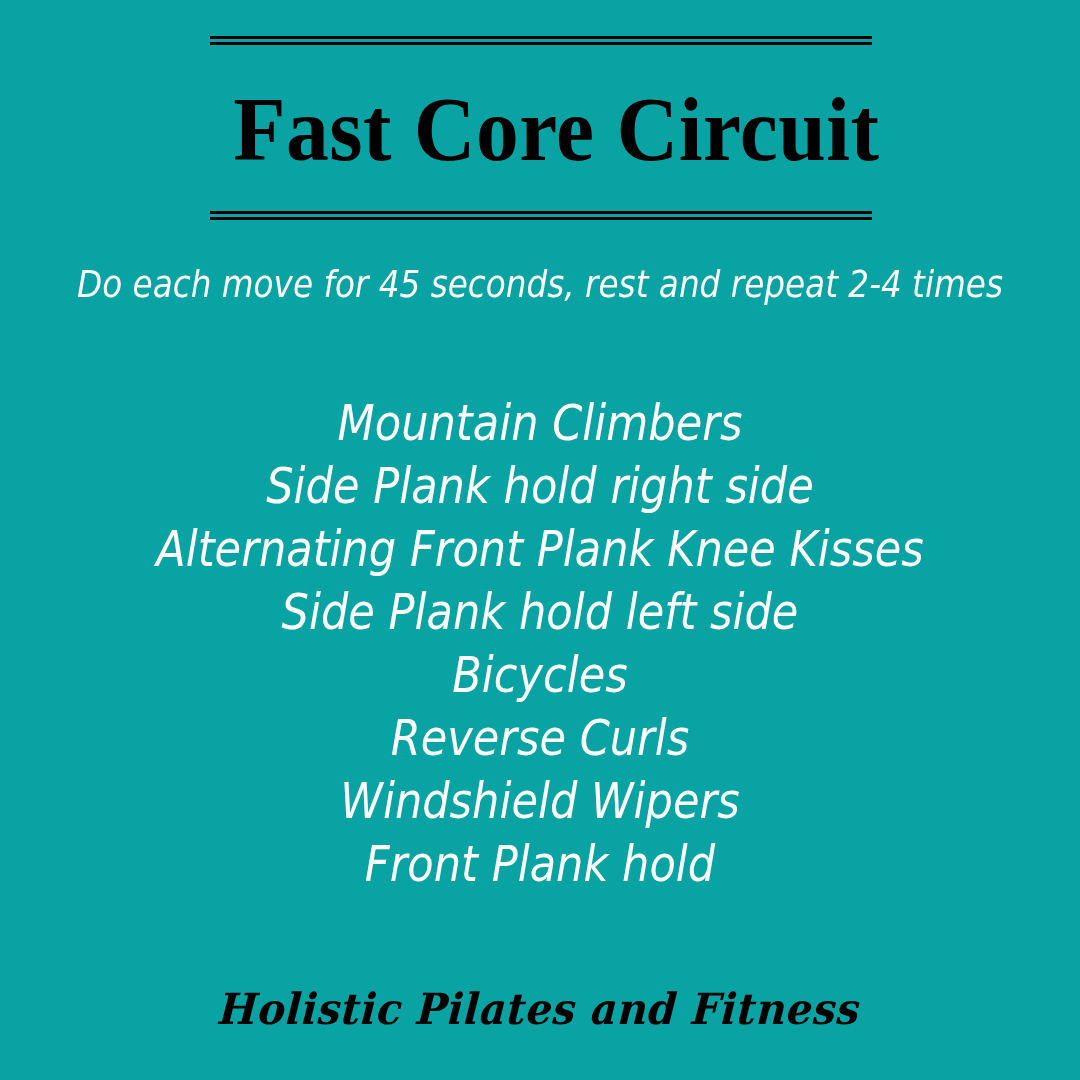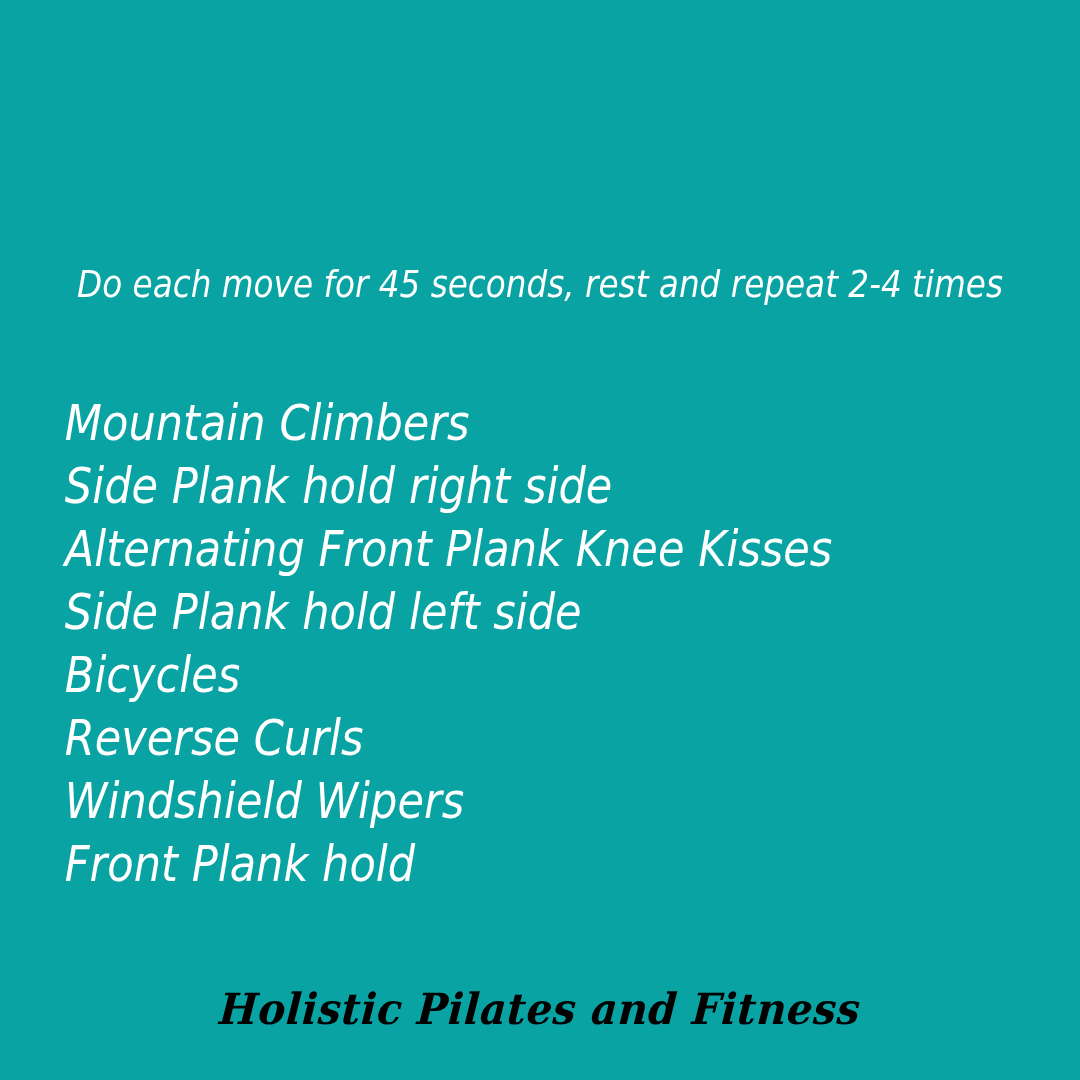--- a/index.html
+++ b/index.html
@@ -74,21 +74,21 @@
     transform-origin: center center;
     white-space: nowrap;
   }
 
   
   #exercise-list {
     position: absolute;
     left: 0;
     top: 392px;
     width: 1080px;
-    text-align: left;
+    text-align: center;
     list-style: none;
     margin: 0;
     padding: 0;
   }
 
   #exercise-list li {
     font-family: "DejaVu Sans", sans-serif;
     font-style: italic;
     font-weight: 300;
     font-size: 49px;
@@ -116,20 +116,25 @@
     transform: scaleX(0.95) skewX(-4deg);
     transform-origin: center center;
     white-space: nowrap;
   }
 </style>
 </head>
 <body>
 
 <div id="poster">
 
+  <div id="header-block">
+    <div class="rule" id="rule-top"></div>
+    <h1 id="poster-title">Fast Core Circuit</h1>
+    <div class="rule" id="rule-bottom"></div>
+  </div>
 
   <div id="subtitle">Do each move for 45 seconds, rest and repeat 2-4 times</div>
 
   <ul id="exercise-list">
     <li>Mountain Climbers</li>
     <li>Side Plank hold right side</li>
     <li>Alternating Front Plank Knee Kisses</li>
     <li>Side Plank hold left side</li>
     <li>Bicycles</li>
     <li>Reverse Curls</li>

